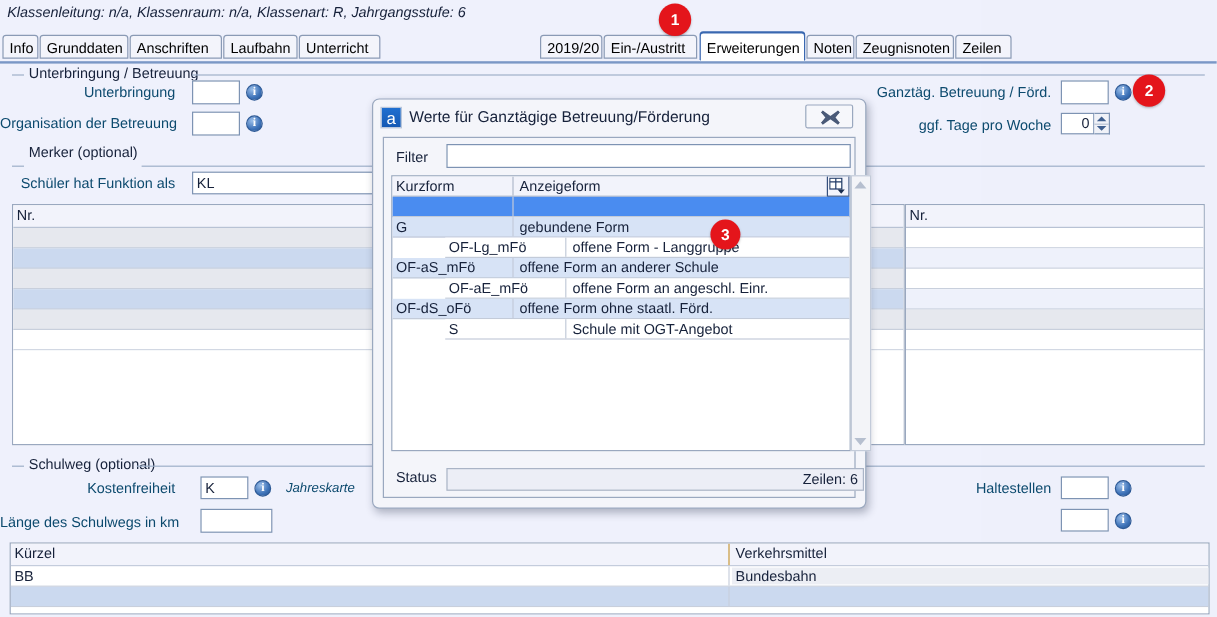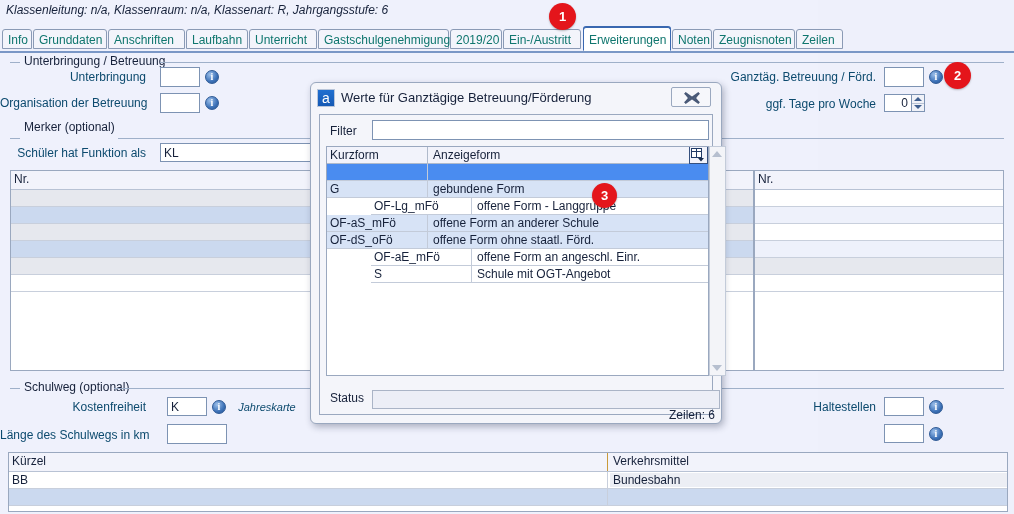--- a/index.html
+++ b/index.html
@@ -32,21 +32,21 @@
     position: absolute; left: 0; top: 24px; width: 1014px; height: 2px;
     background: #7a97c6;
   }
   .tab {
     position: absolute; top: 2px; height: 20px;
     background: #f3f4fb;
     border: 1px solid #8a9ab5;
     border-radius: 3px 3px 0 0;
     font-size: 12px; line-height: 20px;
     padding: 0 5px;
-    color: #0f766e;
+    color: #000000;
     white-space: nowrap;
     box-sizing: border-box;
   }
   .tab.active {
     background: #ffffff;
     border-color: #3a68b0;
     border-bottom: 1px solid #ffffff;
     top: 0px; height: 24px; line-height: 24px;
     z-index: 5;
     box-shadow: 0 -1px 0 #3a68b0;
@@ -325,21 +325,20 @@
     position: absolute; left: 52px; bottom: 5px;
     width: 348px; height: 19px;
     background: #eceef6;
     border: 1px solid #aab4c6;
     box-sizing: border-box;
   }
   .dlg-status-box .zeilen {
     position: absolute; right: 4px; top: 1px;
     font-size: 12px; color: #16213a;
     white-space: nowrap;
-    margin-top: 16px;
   }
 
   
   .badge {
     position: absolute;
     border-radius: 50%;
     background: #e4151b;
     color: #ffffff;
     font-size: 13px;
     font-weight: bold;
@@ -355,21 +354,20 @@
 
   <div class="statusline">Klassenleitung: n/a, Klassenraum: n/a, Klassenart: R, Jahrgangsstufe: 6</div>
 
   <div class="tabstrip">
     <div class="tabline"></div>
     <div class="tab" style="left:2px;width:30px">Info</div>
     <div class="tab" style="left:33px;width:74px">Grunddaten</div>
     <div class="tab" style="left:108px;width:77px">Anschriften</div>
     <div class="tab" style="left:186px;width:62px">Laufbahn</div>
     <div class="tab" style="left:249px;width:68px">Unterricht</div>
-    <div class="tab" style="left:318px;width:131px">Gastschulgenehmigung</div>
     <div class="tab" style="left:450px;width:52px">2019/20</div>
     <div class="tab" style="left:503px;width:78px">Ein-/Austritt</div>
     <div class="tab active" style="left:583px;width:88px">Erweiterungen</div>
     <div class="tab" style="left:672px;width:40px">Noten</div>
     <div class="tab" style="left:713px;width:82px">Zeugnisnoten</div>
     <div class="tab" style="left:796px;width:47px">Zeilen</div>
   </div>
 
   <div class="group-dash" style="left:10px;top:62px;width:10px"></div>
   <div class="group-title" style="left:20px;top:54px">Unterbringung / Betreuung</div>
@@ -510,29 +508,29 @@
         <div class="grow plain">
           <div class="gc" style="left:0px">OF-Lg_mFö</div>
           <div class="gvsep" style="left:100px"></div>
           <div class="gc" style="left:103px">offene Form - Langgruppe</div>
         </div>
         <div class="grow alt">
           <div class="gc" style="left:0px">OF-aS_mFö</div>
           <div class="gvsep" style="left:100px"></div>
           <div class="gc" style="left:103px">offene Form an anderer Schule</div>
         </div>
+        <div class="grow plain">
+          <div class="gc" style="left:0px">OF-aE_mFö</div>
+          <div class="gvsep" style="left:100px"></div>
+          <div class="gc" style="left:103px">offene Form an angeschl. Einr.</div>
+        </div>
         <div class="grow alt">
           <div class="gc" style="left:0px">OF-dS_oFö</div>
           <div class="gvsep" style="left:100px"></div>
           <div class="gc" style="left:103px">offene Form ohne staatl. Förd.</div>
-        </div>
-        <div class="grow plain">
-          <div class="gc" style="left:0px">OF-aE_mFö</div>
-          <div class="gvsep" style="left:100px"></div>
-          <div class="gc" style="left:103px">offene Form an angeschl. Einr.</div>
         </div>
         <div class="grow plain">
           <div class="gc" style="left:0px">S</div>
           <div class="gvsep" style="left:100px"></div>
           <div class="gc" style="left:103px">Schule mit OGT-Angebot</div>
         </div>
       </div>
 
       <div class="dlg-scroll">
         <div class="sb-arrow sb-up"></div>

